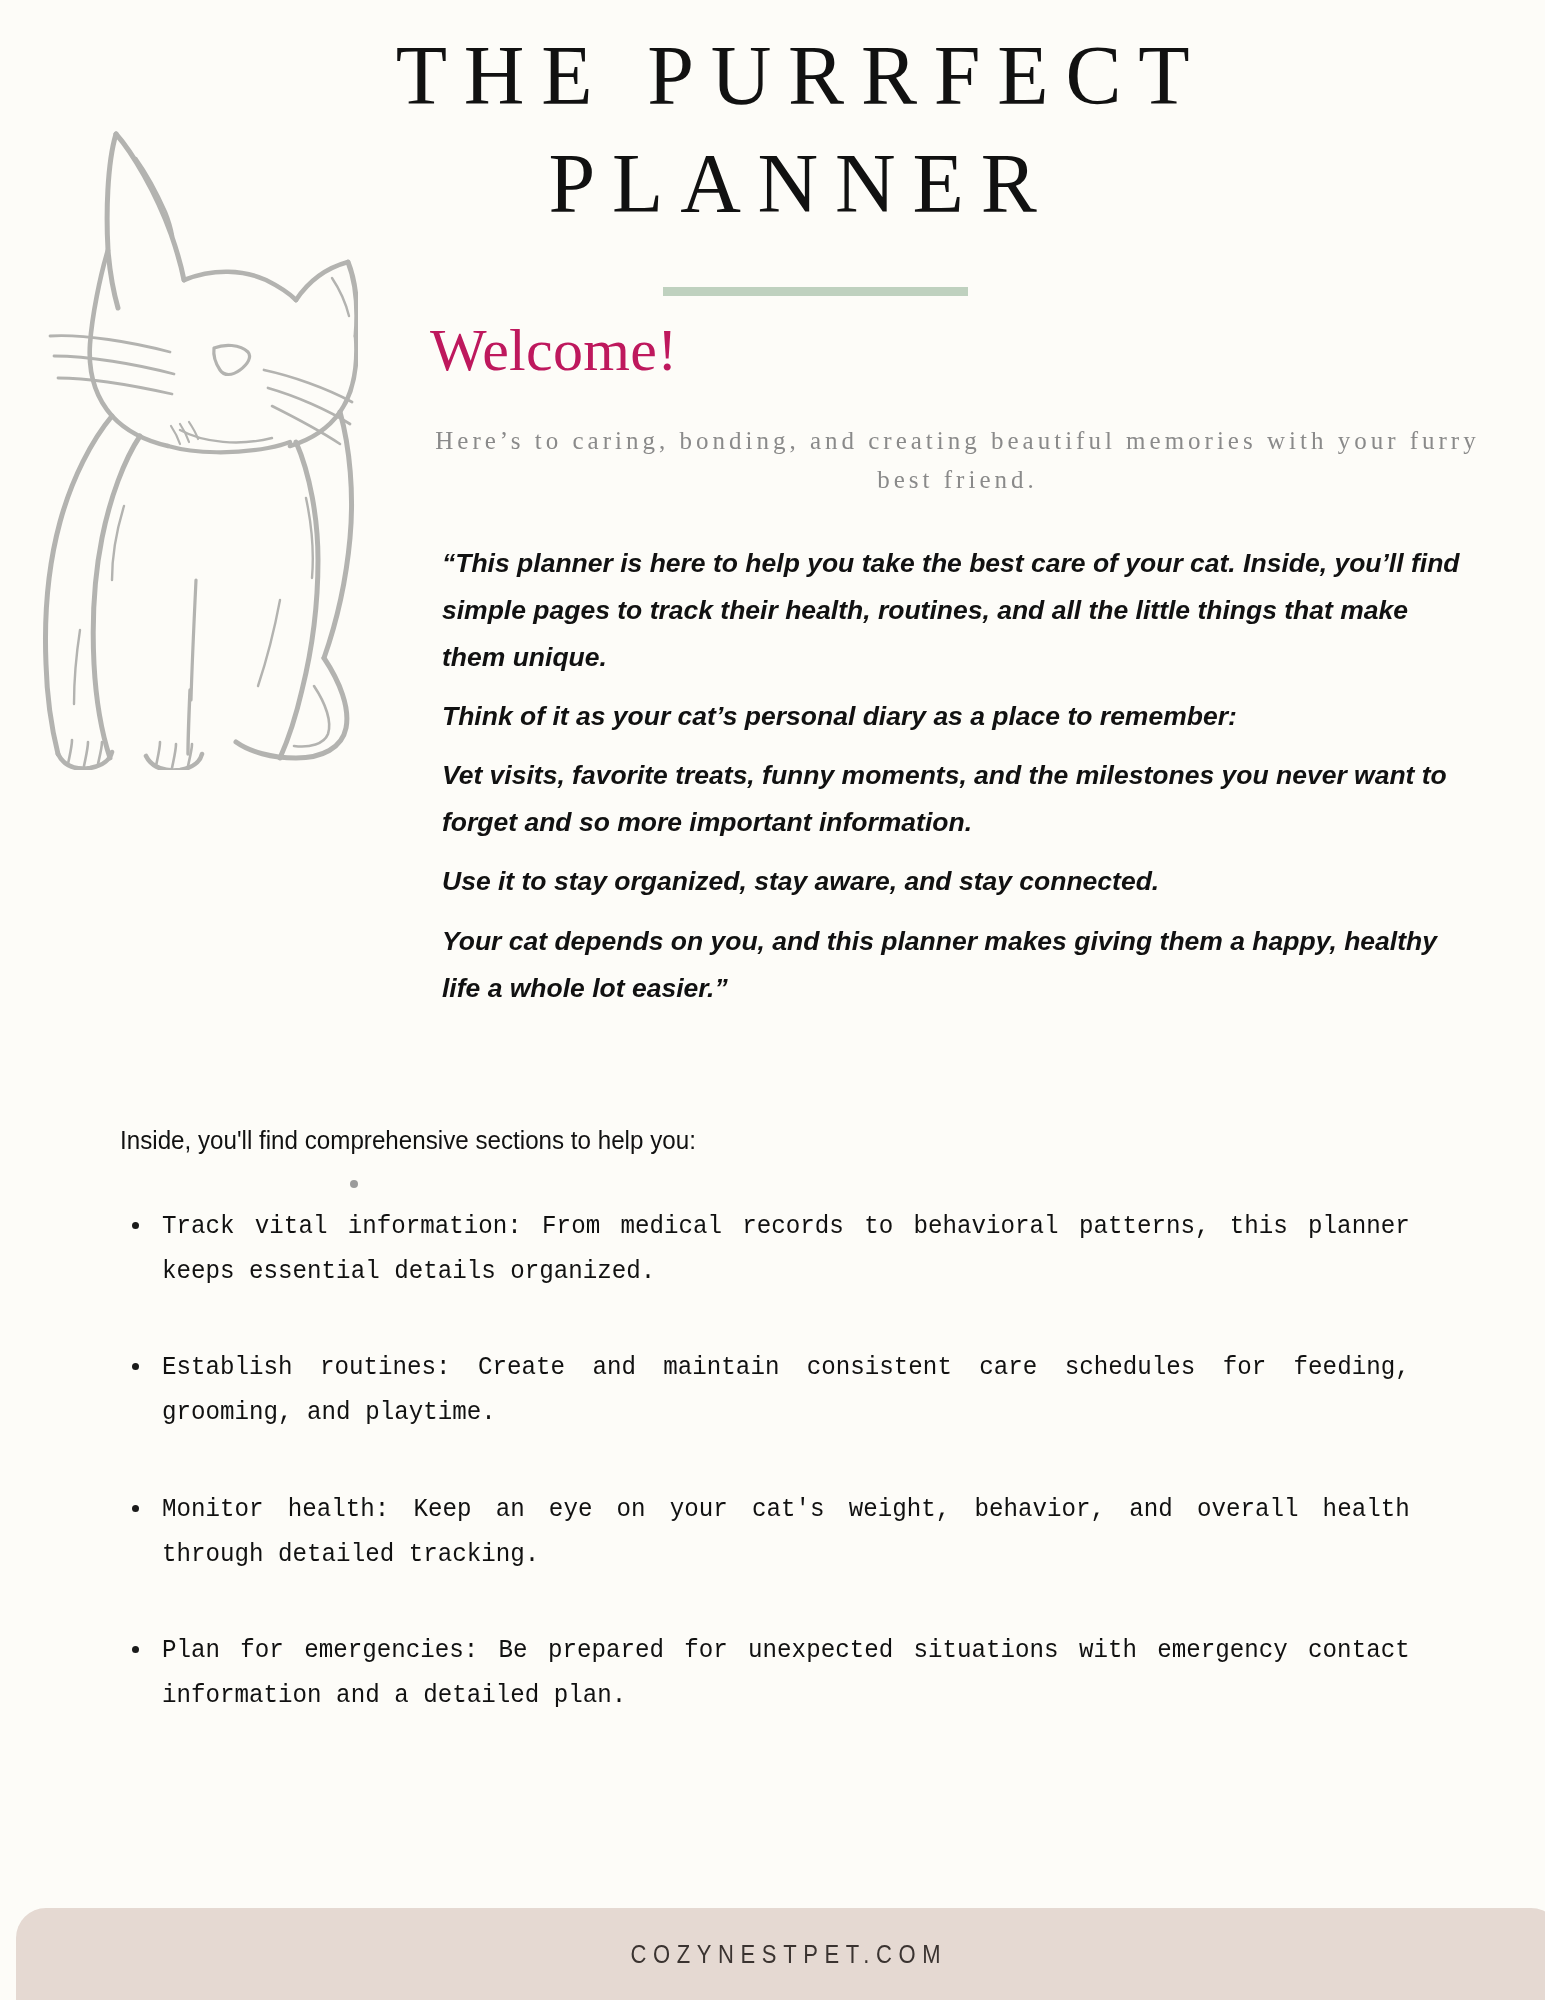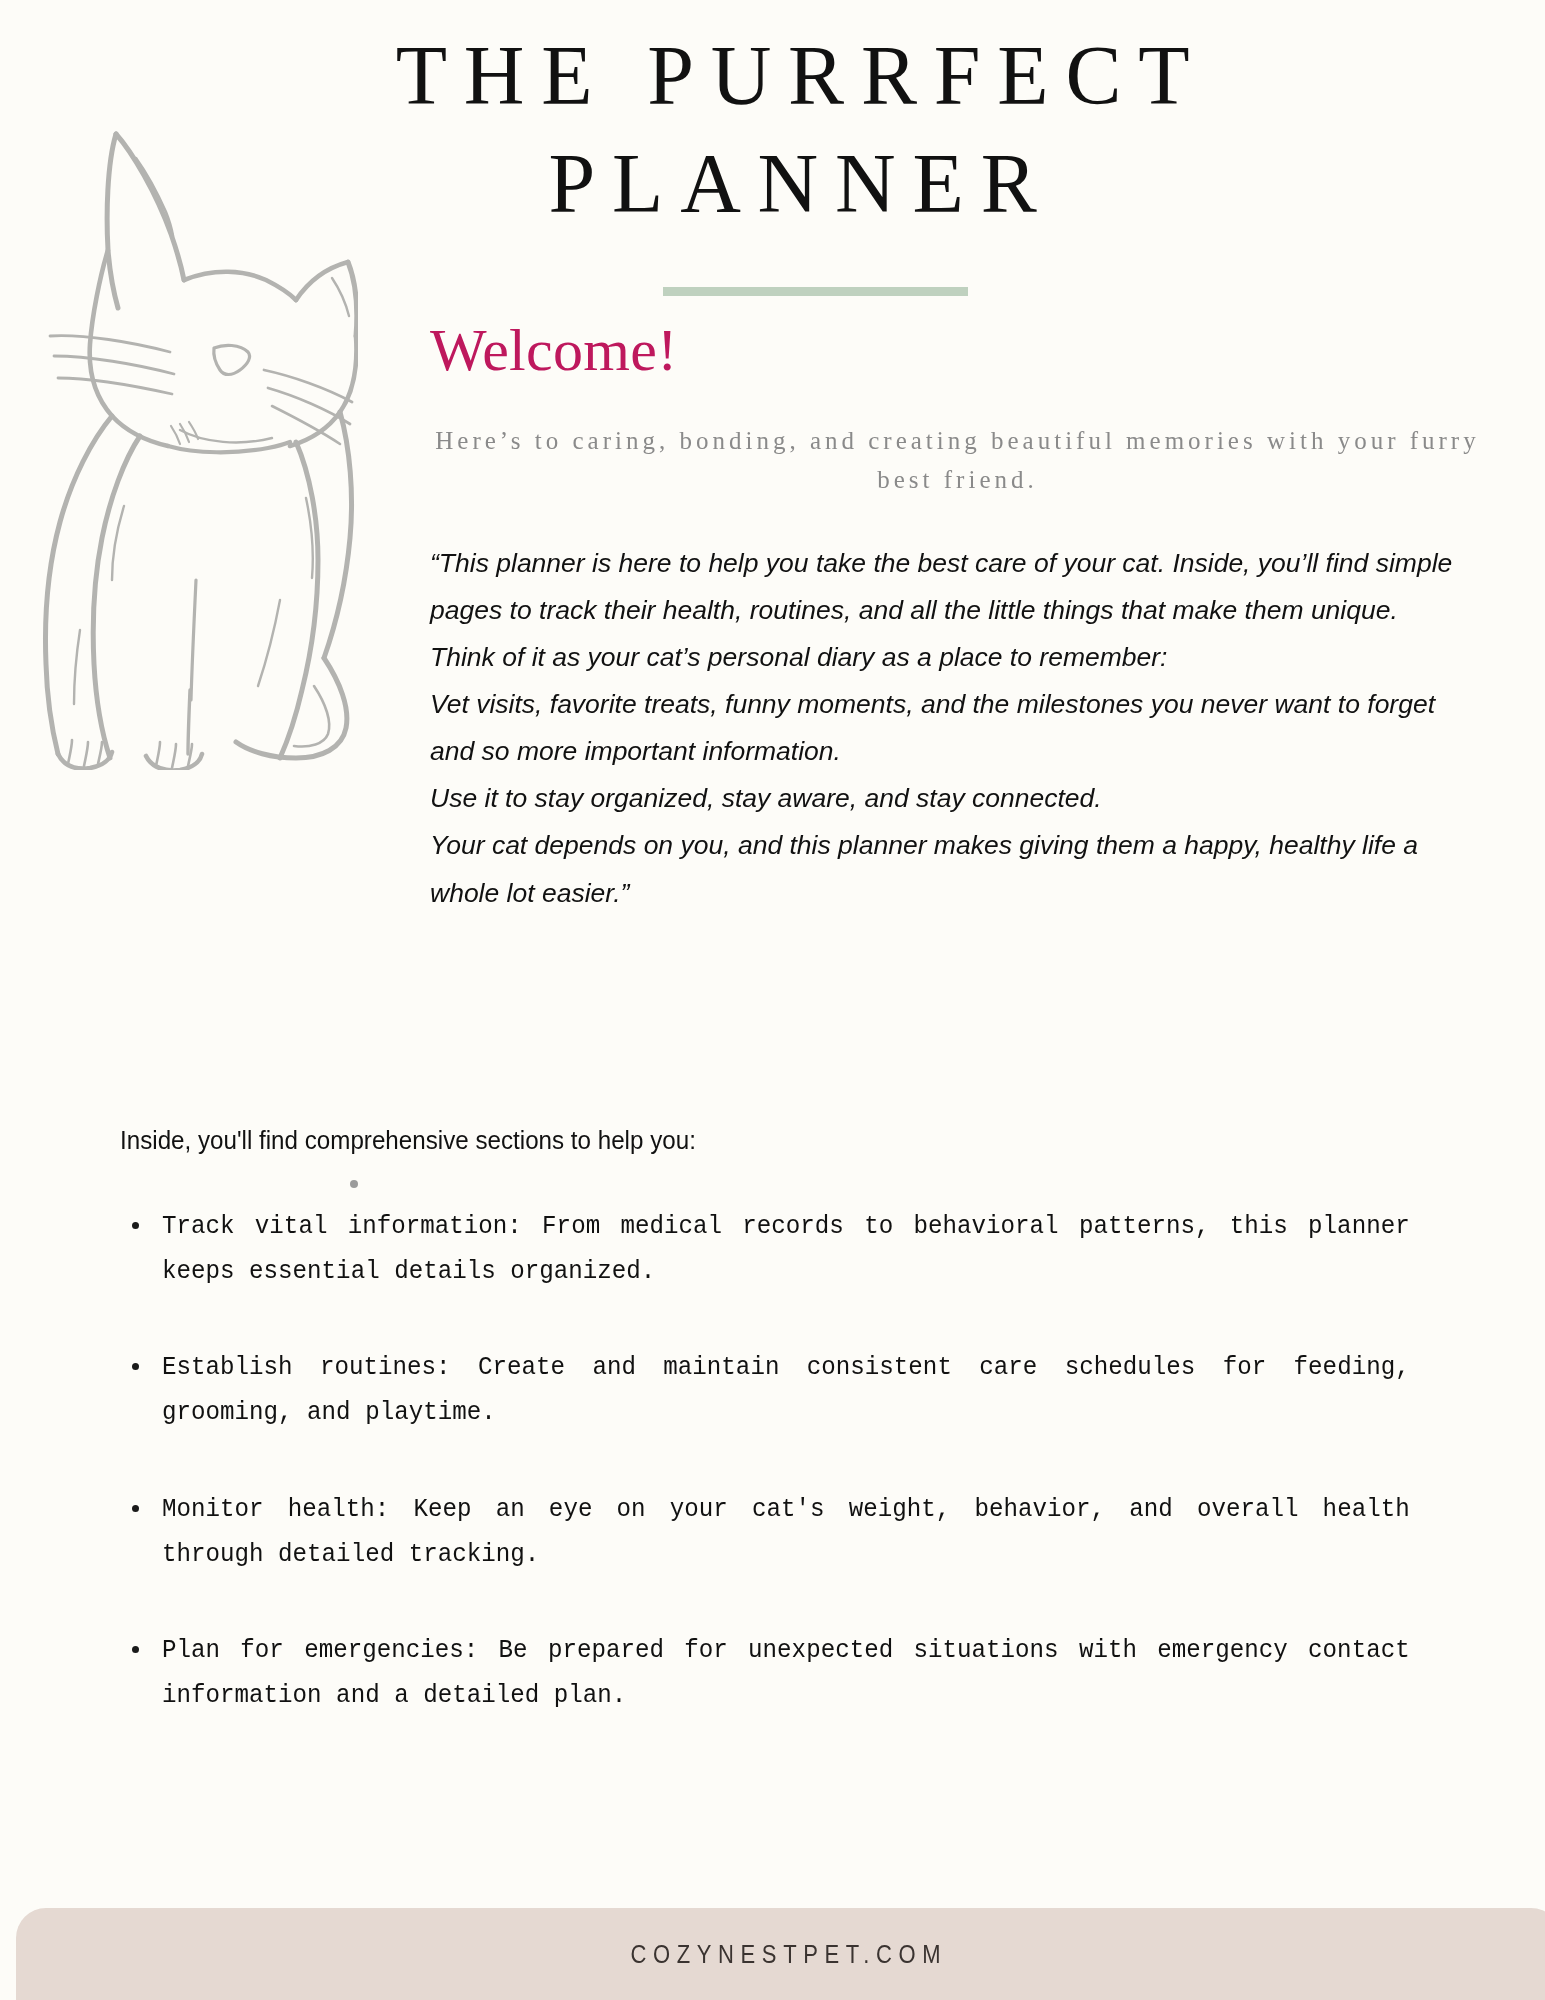--- a/index.html
+++ b/index.html
@@ -99,21 +99,21 @@
   .quote {
     font-family: "Liberation Sans", sans-serif;
     font-style: italic;
     font-size: 26.5px;
     line-height: 1.78;
     color: #111111;
     margin: 40px 0 0 0;
     width: 1050px;
     text-align: left;
   }
-  .quote p { margin: 0; }
+  .quote p { margin: 12px; font-weight: bold; }
 
   
   .sections {
     position: absolute;
     left: 120px;
     top: 1125px;
     width: 1300px;
     z-index: 3;
   }
   .sections-intro {

